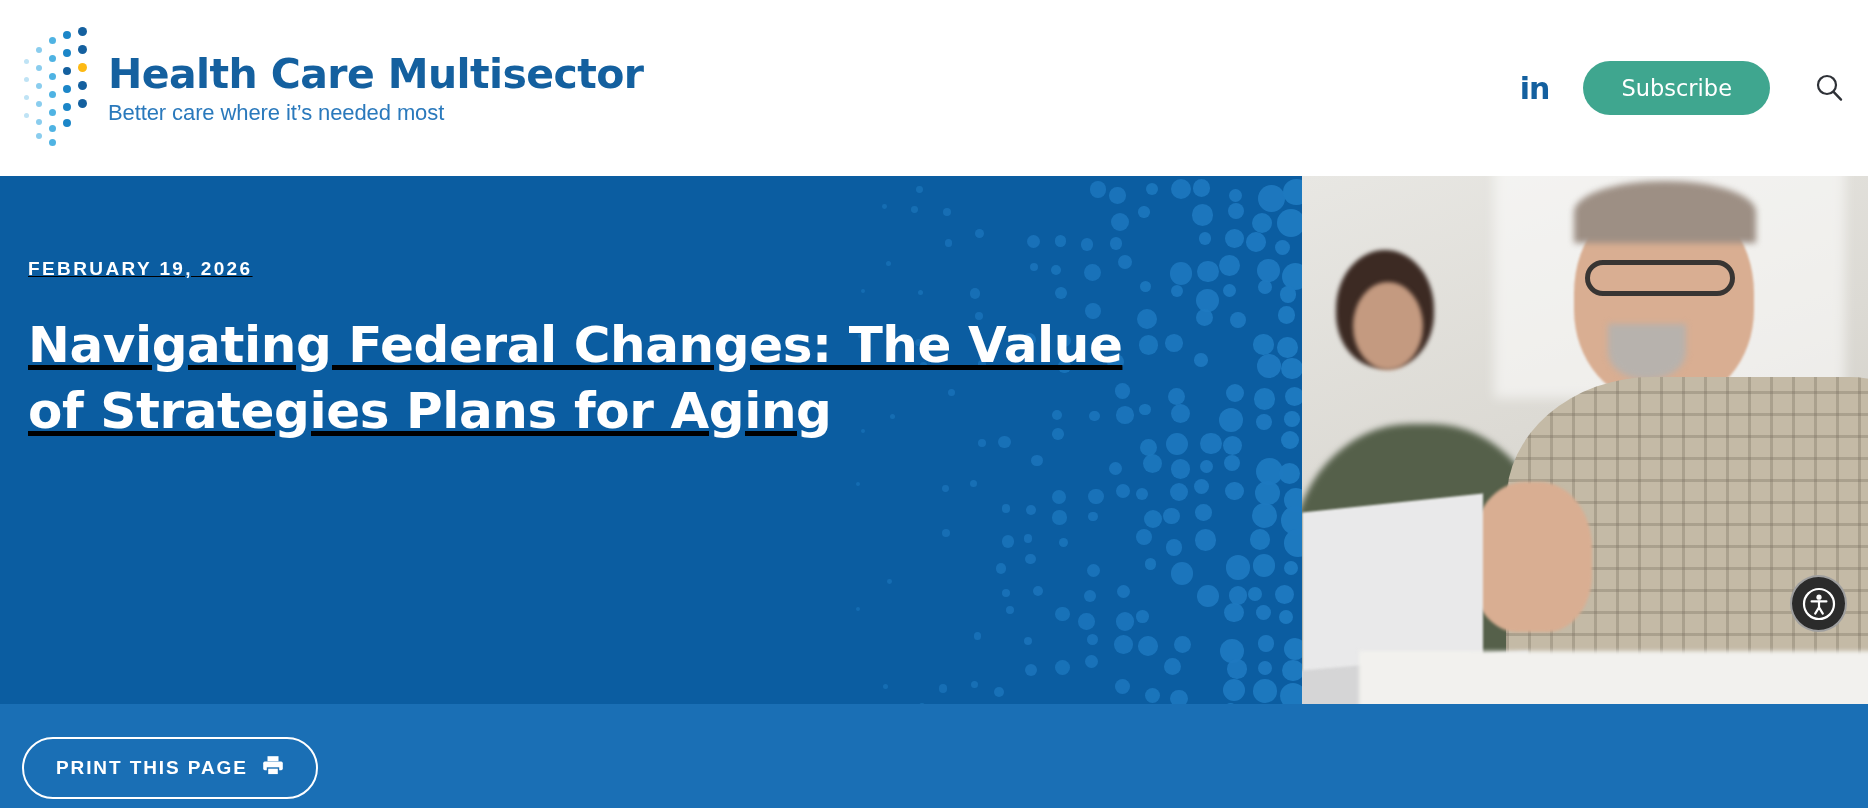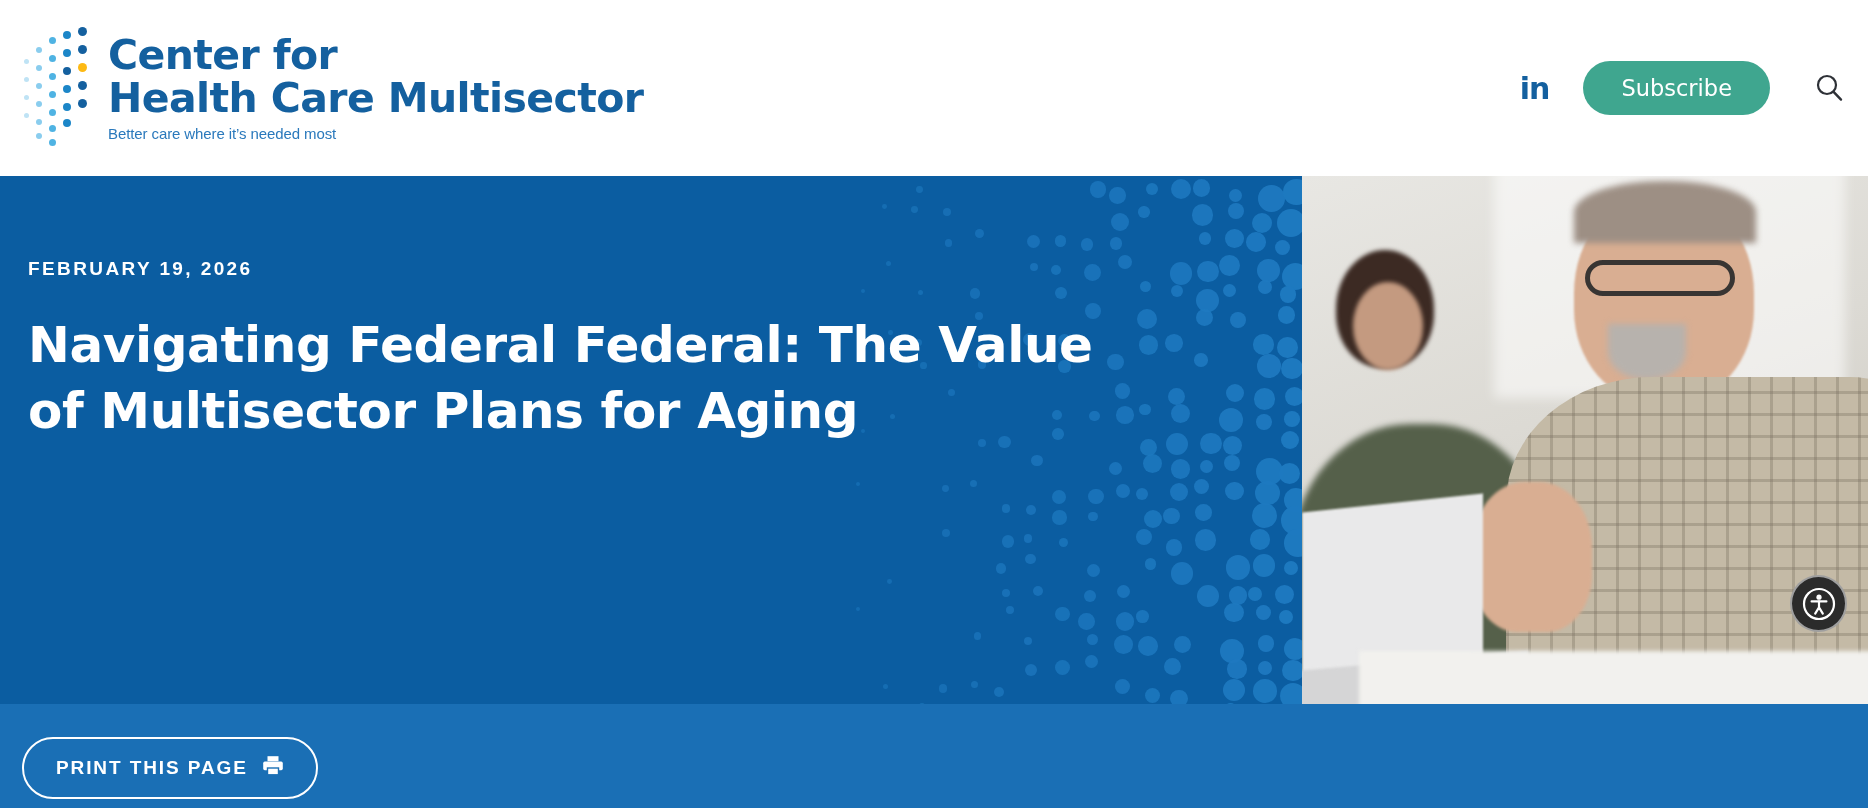--- a/index.html
+++ b/index.html
@@ -32,21 +32,21 @@
     color: #14609F;
     font-weight: 700;
     font-size: 41px;
     letter-spacing: -0.6px;
     white-space: nowrap;
   }
   .logo-line2 { margin-top: 2px; }
   .logo-tag {
     font-family: "Liberation Sans", sans-serif;
     color: #2A79BC;
-    font-size: 15px;
+    font-size: 22px;
     font-weight: 400;
     margin-top: 7px;
     letter-spacing: -0.1px;
     white-space: nowrap;
   }
 
   
   .nav {
     display: flex;
     align-items: center;
@@ -131,20 +131,21 @@
   .hero-dots i {
     position: absolute;
     display: block;
     border-radius: 50%;
     background: #1E79C0;
   }
   .hero-text {
     position: relative;
     z-index: 2;
     padding: 82px 56px 0 28px;
+    text-decoration: underline;
   }
   .hero-date {
     color: #ffffff;
     font-size: 19px;
     font-weight: 600;
     letter-spacing: 2.4px;
     font-family: "Liberation Sans", sans-serif;
     margin-bottom: 33px;
   }
   .hero-title {
@@ -346,21 +347,20 @@
         <span style="left: 41px; top: 60px; width: 8px; height: 8px; background: rgb(28, 134, 200);"></span>
         <span style="left: 41px; top: 78px; width: 8px; height: 8px; background: rgb(28, 134, 200);"></span>
         <span style="left: 41px; top: 94px; width: 8px; height: 8px; background: rgb(28, 134, 200);"></span>
         <span style="left: 56px; top: 2px; width: 9px; height: 9px; background: rgb(20, 96, 159);"></span>
         <span style="left: 56px; top: 20px; width: 9px; height: 9px; background: rgb(20, 96, 159);"></span>
         <span style="left: 56px; top: 38px; width: 9px; height: 9px; background: rgb(253, 185, 19);"></span>
         <span style="left: 56px; top: 56px; width: 9px; height: 9px; background: rgb(20, 96, 159);"></span>
         <span style="left: 56px; top: 74px; width: 9px; height: 9px; background: rgb(20, 96, 159);"></span>
       </span>
     <span class="logo-wordmark">
-      <span class="logo-line1">Center for</span>
       <span class="logo-line2">Health Care Multisector</span>
       <span class="logo-tag">Better care where it’s needed most</span>
     </span>
   </a>
 
 
   <div class="header-right">
     <span class="li-icon">in</span>
     <button class="subscribe-btn">Subscribe</button>
     <span class="search-btn">
@@ -558,21 +558,21 @@
         <i style="left: 1144.59px; top: 512.071px; width: 15.2px; height: 15.2px; background: rgb(30, 121, 192); opacity: 0.84;"></i>
         <i style="left: 1170.18px; top: 513.923px; width: 17.5px; height: 17.5px; background: rgb(30, 121, 192); opacity: 0.87;"></i>
         <i style="left: 1222.75px; top: 502.576px; width: 22.6px; height: 22.6px; background: rgb(30, 121, 192); opacity: 0.92;"></i>
         <i style="left: 1253.11px; top: 503.065px; width: 23.6px; height: 23.6px; background: rgb(30, 121, 192); opacity: 0.95;"></i>
         <i style="left: 1279.81px; top: 506.691px; width: 26.6px; height: 26.6px; background: rgb(30, 121, 192); opacity: 0.98;"></i>
         <i style="left: 919.473px; top: 527.051px; width: 5.9px; height: 5.9px; background: rgb(30, 121, 192); opacity: 0.61;"></i>
         <i style="left: 1223.58px; top: 527.485px; width: 13.6px; height: 13.6px; background: rgb(30, 121, 192); opacity: 0.92;"></i>
       </div>
     <div class="hero-text">
       <div class="hero-date">FEBRUARY 19, 2026</div>
-      <h1 class="hero-title">Navigating Federal Federal: The Value of Multisector Plans for Aging</h1>
+      <h1 class="hero-title">Navigating Federal Changes: The Value of Strategies Plans for Aging</h1>
     </div>
   </div>
 
   <div class="hero-image">
     <div class="ph-wall"></div>
     <div class="ph-board"></div>
     <div class="ph-woman-head"></div>
     <div class="ph-woman-face"></div>
     <div class="ph-woman-body"></div>
     <div class="ph-man-head"></div>

